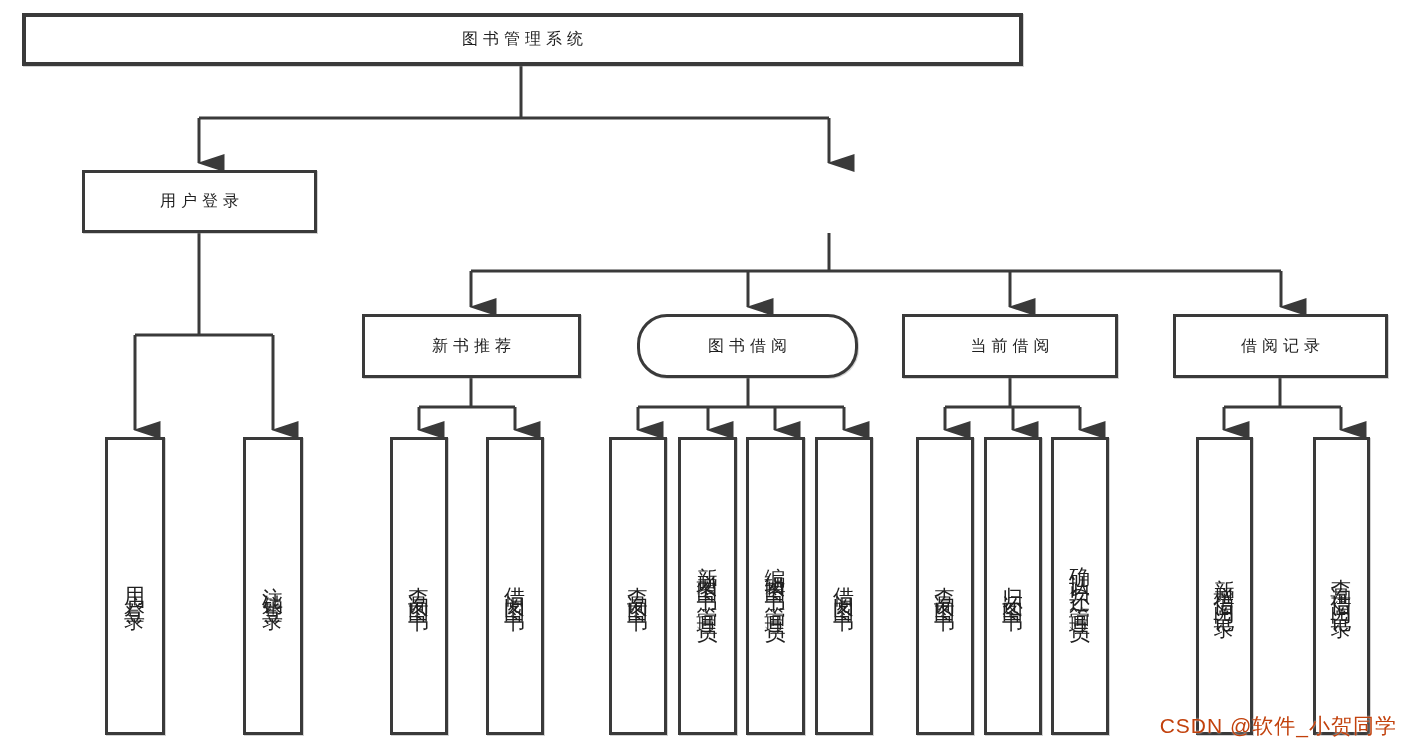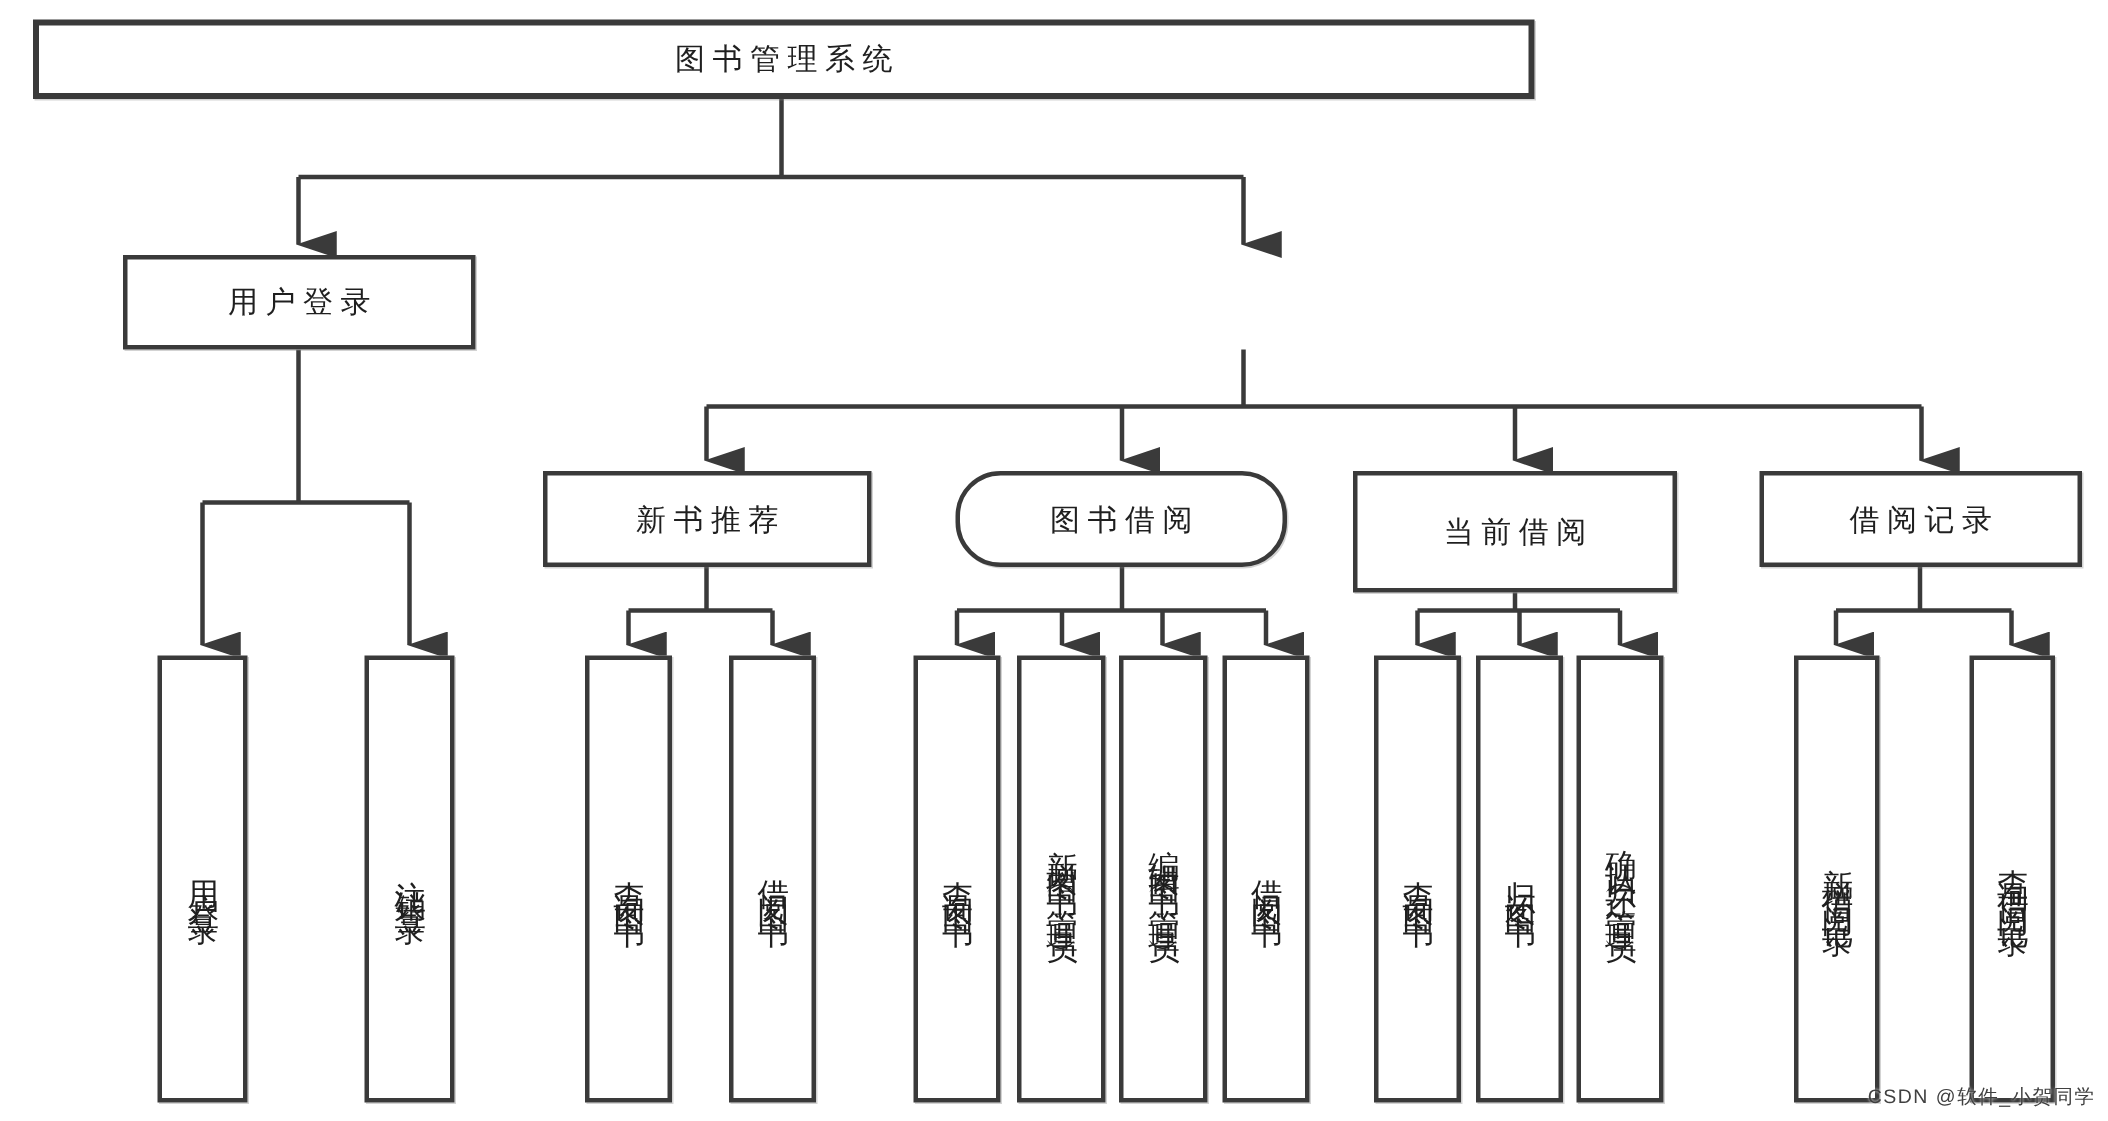--- a/index.html
+++ b/index.html
@@ -16,42 +16,42 @@
     border:3px solid #3a3a3a;
     box-sizing:border-box;
     display:flex;
     align-items:center;
     justify-content:center;
     color:#1f1f1f;
     box-shadow:1px 1px 0 rgba(130,130,130,.35);
   }
   .node.root{border-width:4px;}
   .hlabel{
-    font-size:20px;
+    font-size:16px;
     letter-spacing:5px;
     white-space:nowrap;
     text-indent:5px; 
   }
   .vnode .vlabel{
     writing-mode:vertical-rl;
     text-orientation:mixed;
     font-size:21px;
     letter-spacing:8px;
     line-height:1;
     white-space:nowrap;
   }
   #wires{position:absolute;left:0;top:0;z-index:1;}
   .node{z-index:2;}
   #watermark{
     position:absolute;
     right:8px;bottom:7px;
     z-index:3;
-    font-size:13px;
+    font-size:21px;
     letter-spacing:1px;
-    color:#404040;
+    color:#c2410c;
     text-shadow:0 0 2px #ffffff;
     white-space:nowrap;
   }
 </style>
 </head>
 <body>
 
 <div id="canvas">
 
   <svg id="wires" width="1405" height="747" viewBox="0 0 1405 747">
@@ -111,21 +111,21 @@
   <div class="node" style="left:82px;top:170px;width:235px;height:63px;">
     <span class="hlabel">用户登录</span>
   </div>
 
   <div class="node" style="left:362px;top:314px;width:219px;height:64px;">
     <span class="hlabel">新书推荐</span>
   </div>
   <div class="node" style="left:637px;top:314px;width:221px;height:64px;border-radius:30px;">
     <span class="hlabel">图书借阅</span>
   </div>
-  <div class="node" style="left:902px;top:314px;width:216px;height:81px;">
+  <div class="node" style="left:902px;top:314px;width:216px;height:64px;">
     <span class="hlabel">当前借阅</span>
   </div>
   <div class="node" style="left:1173px;top:314px;width:215px;height:64px;">
     <span class="hlabel">借阅记录</span>
   </div>
 
   <div class="node vnode" style="left:105px;top:437px;width:60px;height:298px;">
     <span class="vlabel">用户登录</span>
   </div>
   <div class="node vnode" style="left:243px;top:437px;width:60px;height:298px;">

